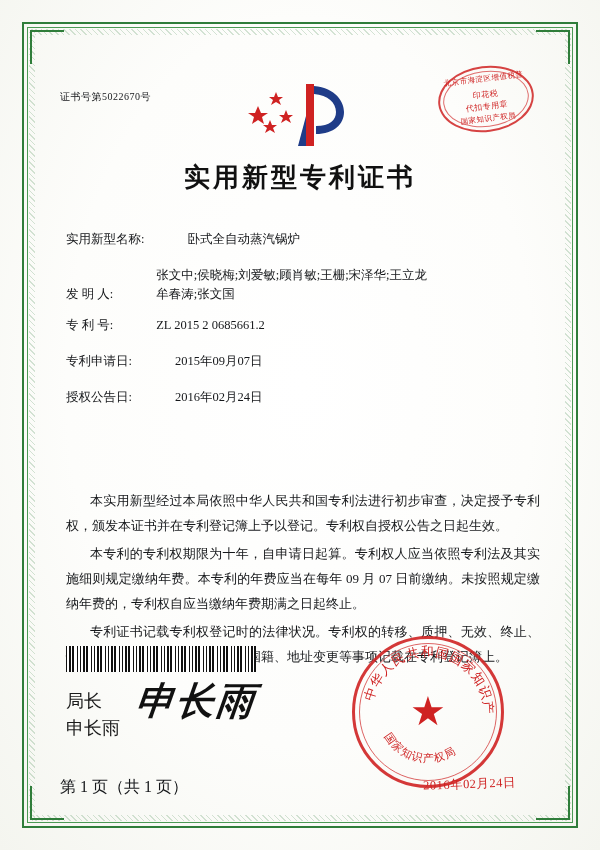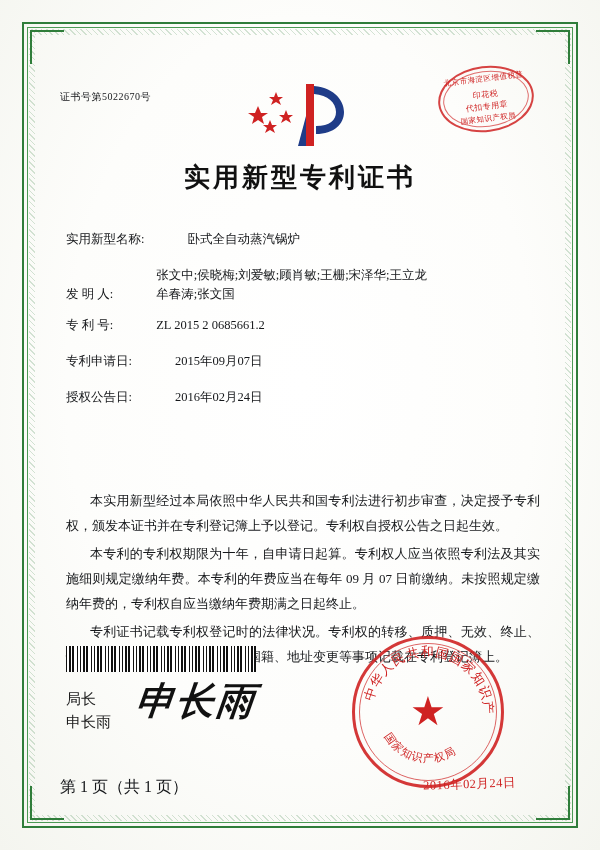--- a/index.html
+++ b/index.html
@@ -187,21 +187,21 @@
     background:
       repeating-linear-gradient(90deg,
         #111 0 1px, #fff 1px 3px, #111 3px 5px, #fff 5px 6px,
         #111 6px 8px, #fff 8px 11px, #111 11px 12px, #fff 12px 14px);
   }
 
   .signature-block {
     position: absolute;
     left: 18px;
     top: 640px;
-    font-size: 15px;
+    font-size: 18px;
     line-height: 1.5;
   }
   .sig-script {
     position: absolute;
     left: 88px;
     top: 628px;
     font-size: 38px;
     font-family: "Liberation Serif", serif;
     font-style: italic;
     font-weight: bold;

